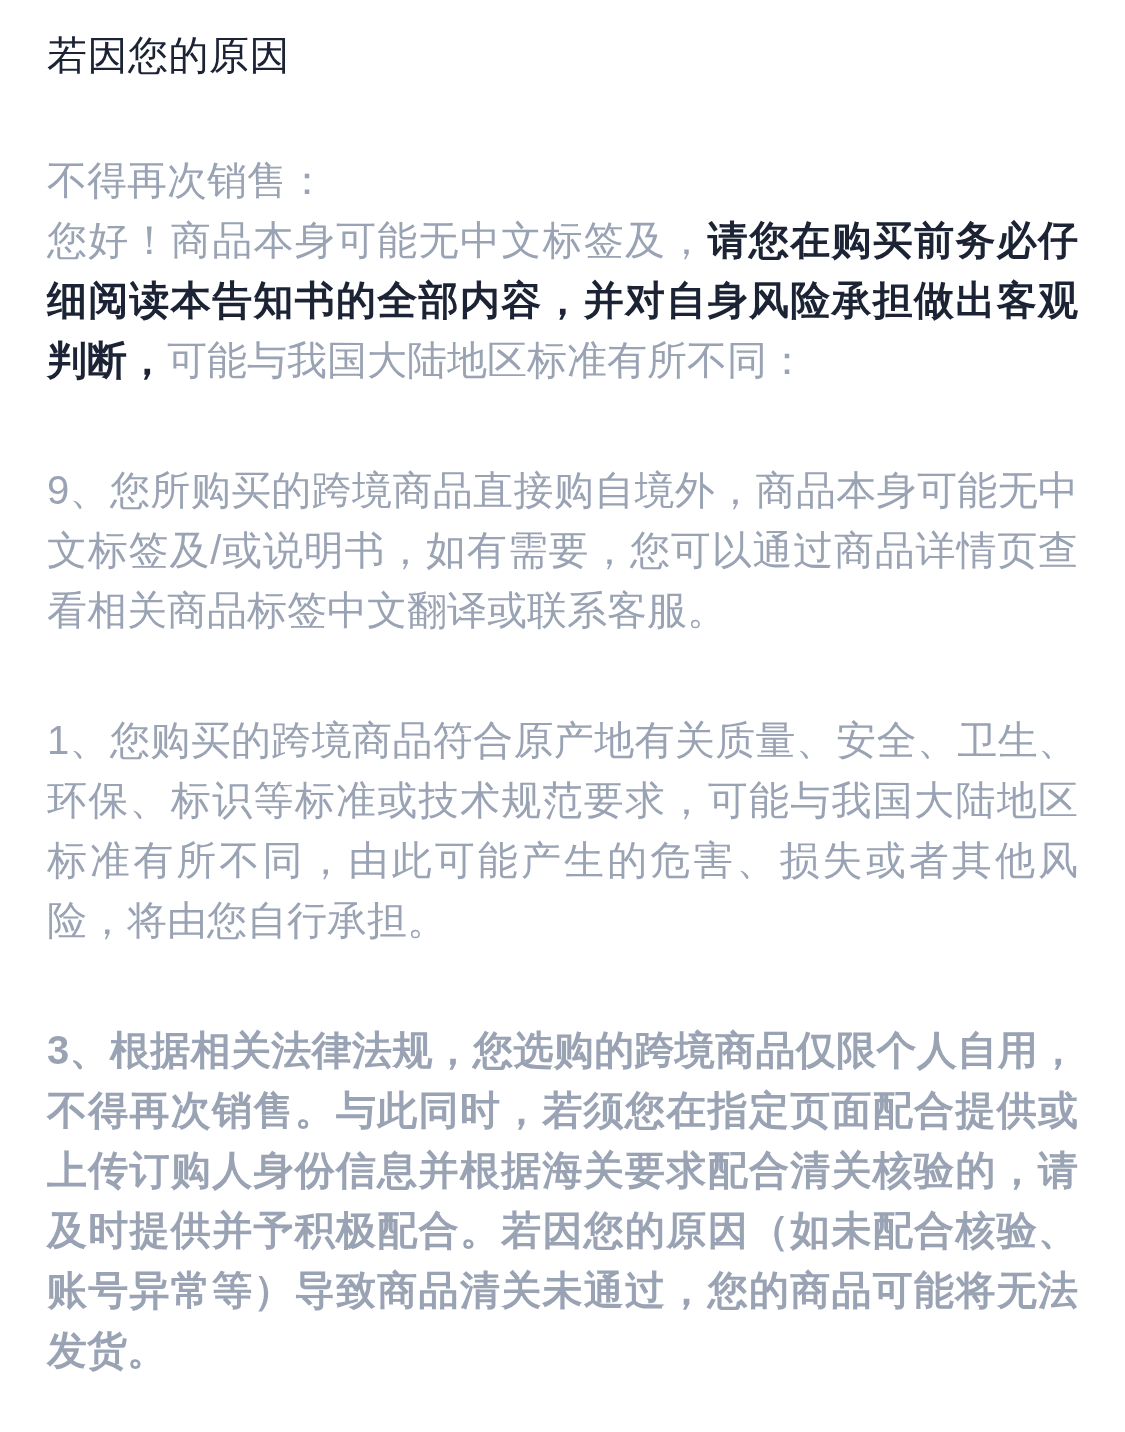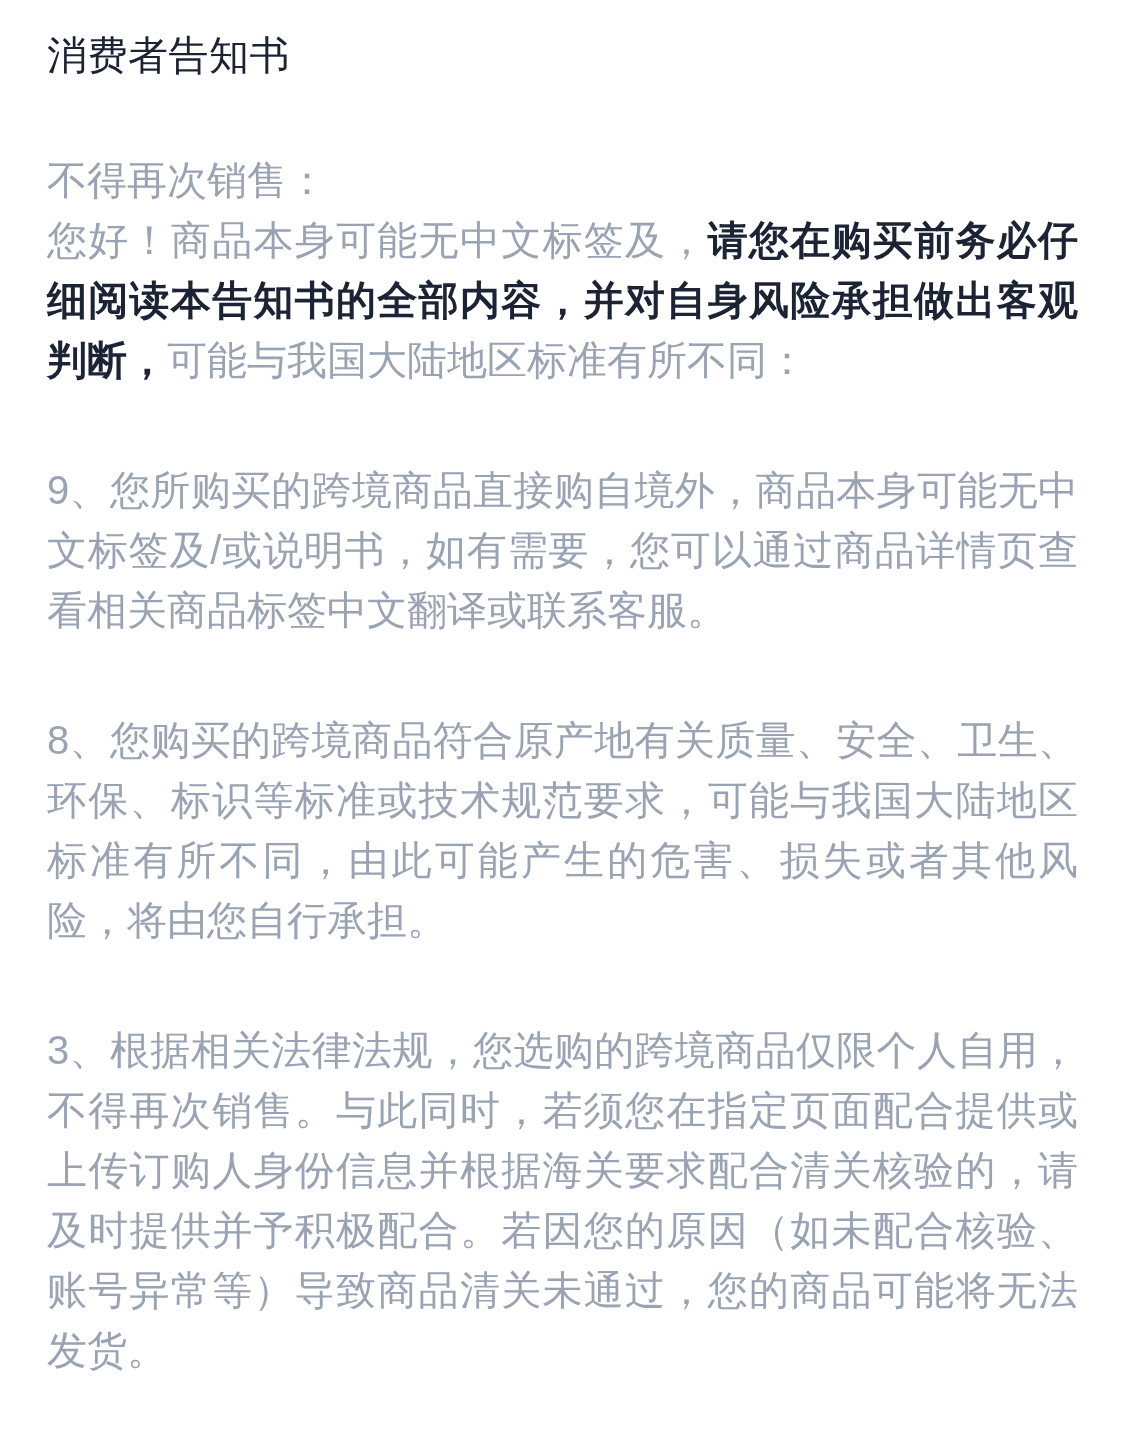--- a/index.html
+++ b/index.html
@@ -34,40 +34,41 @@
     color: #9aa3b4;
     font-weight: 400;
     text-align: justify;
     text-justify: inter-ideograph;
   }
   .para {
     margin: 0 0 70px 0;
   }
   .para:last-child {
     margin-bottom: 0;
+    font-weight: bold;
   }
   .block {
     display: block;
   }
   .em {
     color: #1b2334;
     font-weight: 600;
   }
 </style>
 </head>
 <body>
 
 <div class="page">
 
-  <h1 class="title">消费者告知书</h1>
+  <h1 class="title">若因您的原因</h1>
 
   <div class="body-text">
 
     <p class="para"><span class="block">不得再次销售：</span><span>您好！商品本身可能无中文标签及，</span><span class="em">请您在购买前务必仔细阅读本告知书的全部内容，并对自身风险承担做出客观判断，</span><span>可能与我国大陆地区标准有所不同：</span></p>
 
     <p class="para">9、您所购买的跨境商品直接购自境外，商品本身可能无中文标签及/或说明书，如有需要，您可以通过商品详情页查看相关商品标签中文翻译或联系客服。</p>
 
-    <p class="para">8、您购买的跨境商品符合原产地有关质量、安全、卫生、环保、标识等标准或技术规范要求，可能与我国大陆地区标准有所不同，由此可能产生的危害、损失或者其他风险，将由您自行承担。</p>
+    <p class="para">1、您购买的跨境商品符合原产地有关质量、安全、卫生、环保、标识等标准或技术规范要求，可能与我国大陆地区标准有所不同，由此可能产生的危害、损失或者其他风险，将由您自行承担。</p>
 
     <p class="para">3、根据相关法律法规，您选购的跨境商品仅限个人自用，不得再次销售。与此同时，若须您在指定页面配合提供或上传订购人身份信息并根据海关要求配合清关核验的，请及时提供并予积极配合。若因您的原因（如未配合核验、账号异常等）导致商品清关未通过，您的商品可能将无法发货。</p>
 
   </div>
 </div>
 
 </body></html>

